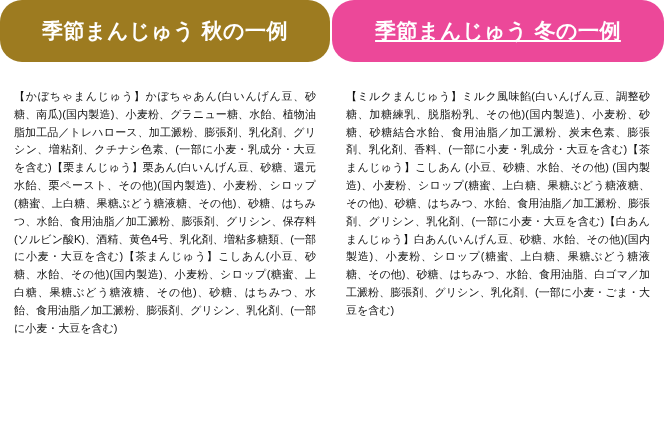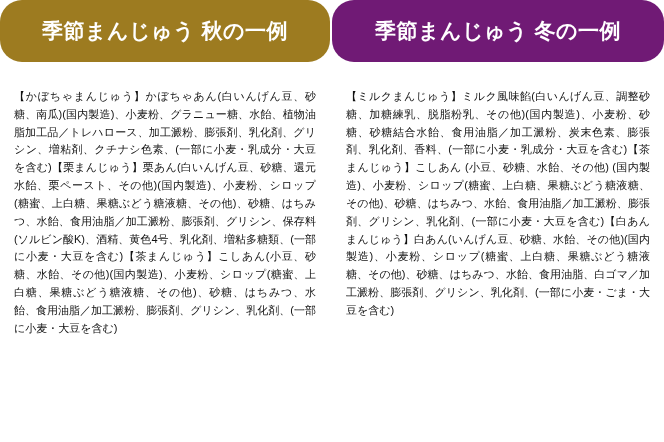--- a/index.html
+++ b/index.html
@@ -41,21 +41,22 @@
     font-size: 21px;
     font-weight: bold;
     letter-spacing: 0.5px;
     box-sizing: border-box;
     border-radius: 22px;
   }
   .header-autumn {
     background: #9d7b20;
   }
   .header-winter {
-    background: #701a75;
+    background: #ec4899;
+    text-decoration: underline;
   }
   .col-body {
     flex: 1 1 auto;
     padding: 26px 14px 10px 14px;
     box-sizing: border-box;
     font-size: 11px;
     line-height: 1.62;
     color: #111111;
     text-align: justify;
     text-justify: inter-character;

